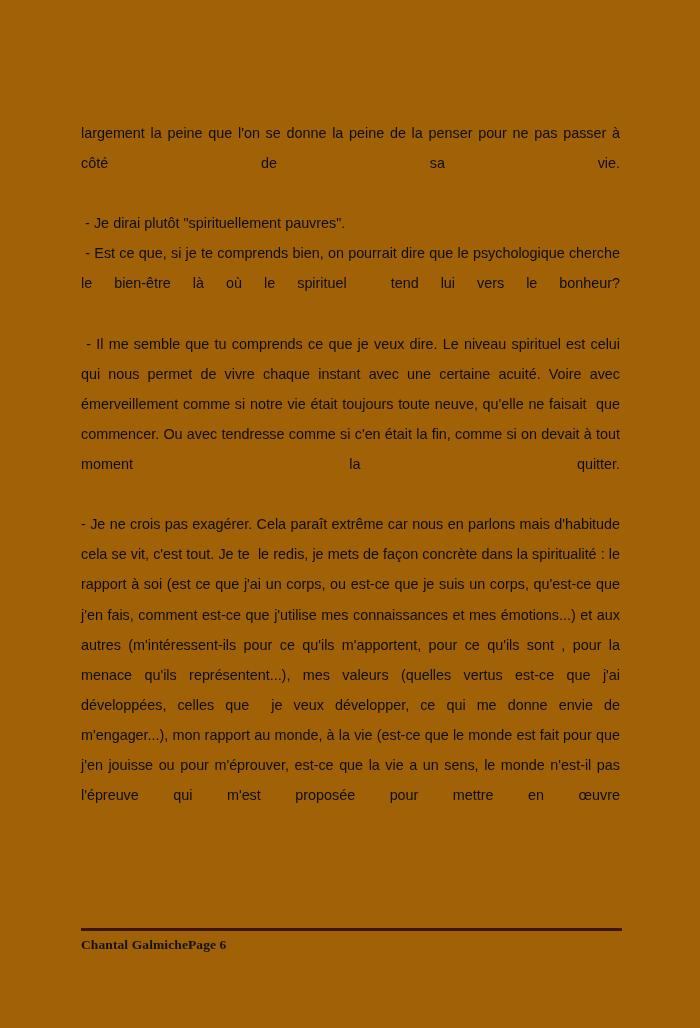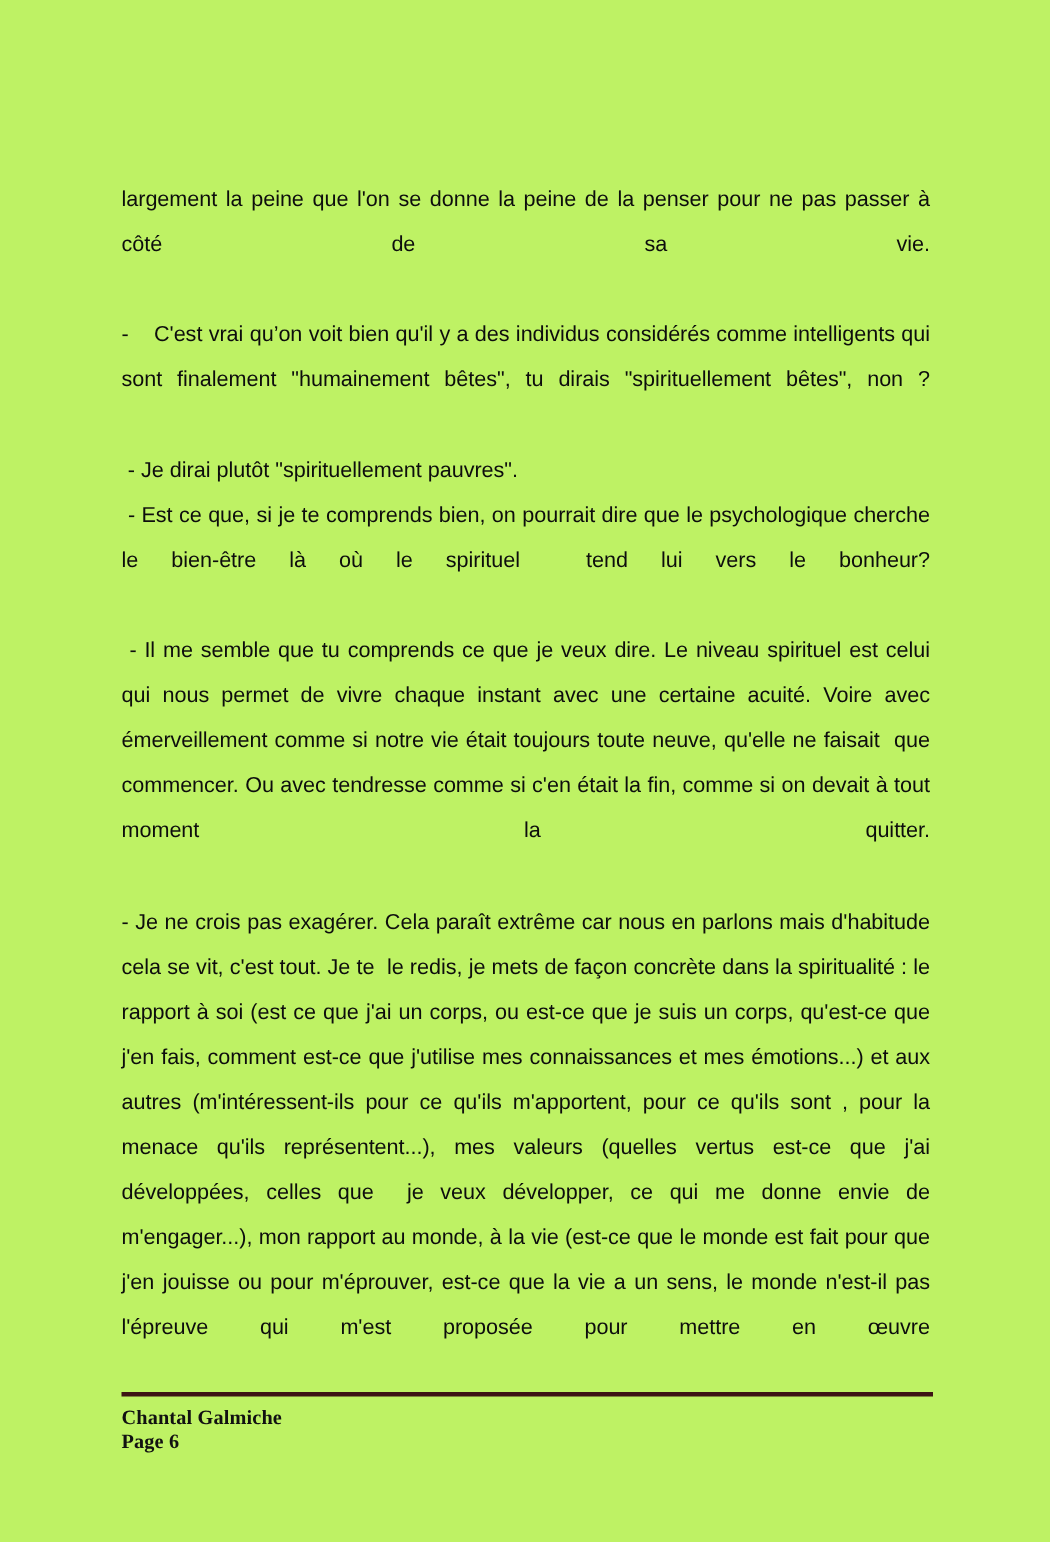--- a/index.html
+++ b/index.html
@@ -59,47 +59,44 @@
     width: 100%;
     height: 3px;
     background: #3d1414;
     border: 0;
     margin: 0 0 4px 0;
     padding: 0;
   }
 
   .footer-row {
     display: flex;
-    justify-content: space-between;
     align-items: baseline;
     font-family: "Liberation Serif", "DejaVu Serif", serif;
     font-size: 13.5px;
     color: #111111;
     padding-top: 2px;
-    flex-direction: column;
   }
 
   .footer-left {
     font-weight: 600;
     letter-spacing: 0.1px;
   }
 
   .footer-right {
     font-weight: 600;
     letter-spacing: 0.1px;
   }
 </style>
 </head>
 <body>
 
-<div class="page" style="background: #bef264;">
+<div class="page" style="background: #a16207;">
 
   <div class="content">
     <p class="para" style="color: rgb(13, 13, 13);">largement la peine que l'on se donne la peine de la penser pour ne pas passer à côté de sa vie.</p>
-    <p class="para" style="color: rgb(13, 13, 13);">-    C'est vrai qu’on voit bien qu'il y a des individus considérés comme intelligents qui sont finalement "humainement bêtes", tu dirais "spirituellement bêtes", non ?</p>
     <p class="para no-stretch" style="color: rgb(13, 13, 13);"> - Je dirai plutôt "spirituellement pauvres".</p>
     <p class="para" style="color: rgb(13, 13, 13);"> - Est ce que, si je te comprends bien, on pourrait dire que le psychologique cherche le bien-être là où le spirituel  tend lui vers le bonheur?</p>
     <p class="para" style="color: rgb(13, 13, 13);"> - Il me semble que tu comprends ce que je veux dire. Le niveau spirituel est celui qui nous permet de vivre chaque instant avec une certaine acuité. Voire avec émerveillement comme si notre vie était toujours toute neuve, qu'elle ne faisait  que commencer. Ou avec tendresse comme si c'en était la fin, comme si on devait à tout moment la quitter.</p>
     <p class="para" style="color: rgb(13, 13, 13);">- Je ne crois pas exagérer. Cela paraît extrême car nous en parlons mais d'habitude cela se vit, c'est tout. Je te  le redis, je mets de façon concrète dans la spiritualité : le rapport à soi (est ce que j'ai un corps, ou est-ce que je suis un corps, qu'est-ce que j'en fais, comment est-ce que j'utilise mes connaissances et mes émotions...) et aux autres (m'intéressent-ils pour ce qu'ils m'apportent, pour ce qu'ils sont , pour la menace qu'ils représentent...), mes valeurs (quelles vertus est-ce que j'ai développées, celles que  je veux développer, ce qui me donne envie de m'engager...), mon rapport au monde, à la vie (est-ce que le monde est fait pour que j'en jouisse ou pour m'éprouver, est-ce que la vie a un sens, le monde n'est-il pas l'épreuve qui m'est proposée pour mettre en œuvre</p>
   </div>
 
   <div class="footer">
     <div class="footer-rule" style="background: rgb(61, 20, 20);"></div>
     <div class="footer-row">
       <span class="footer-left">Chantal Galmiche</span>

